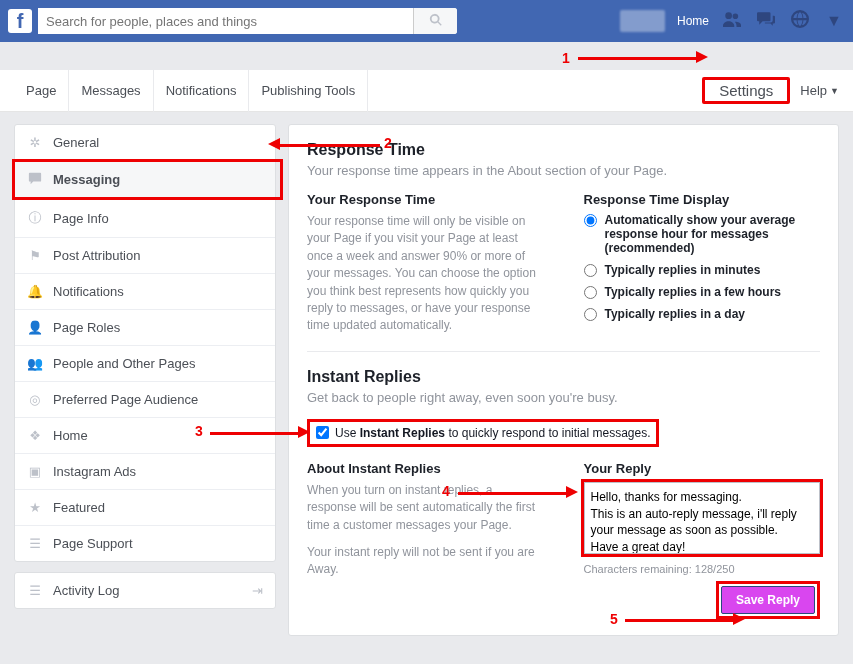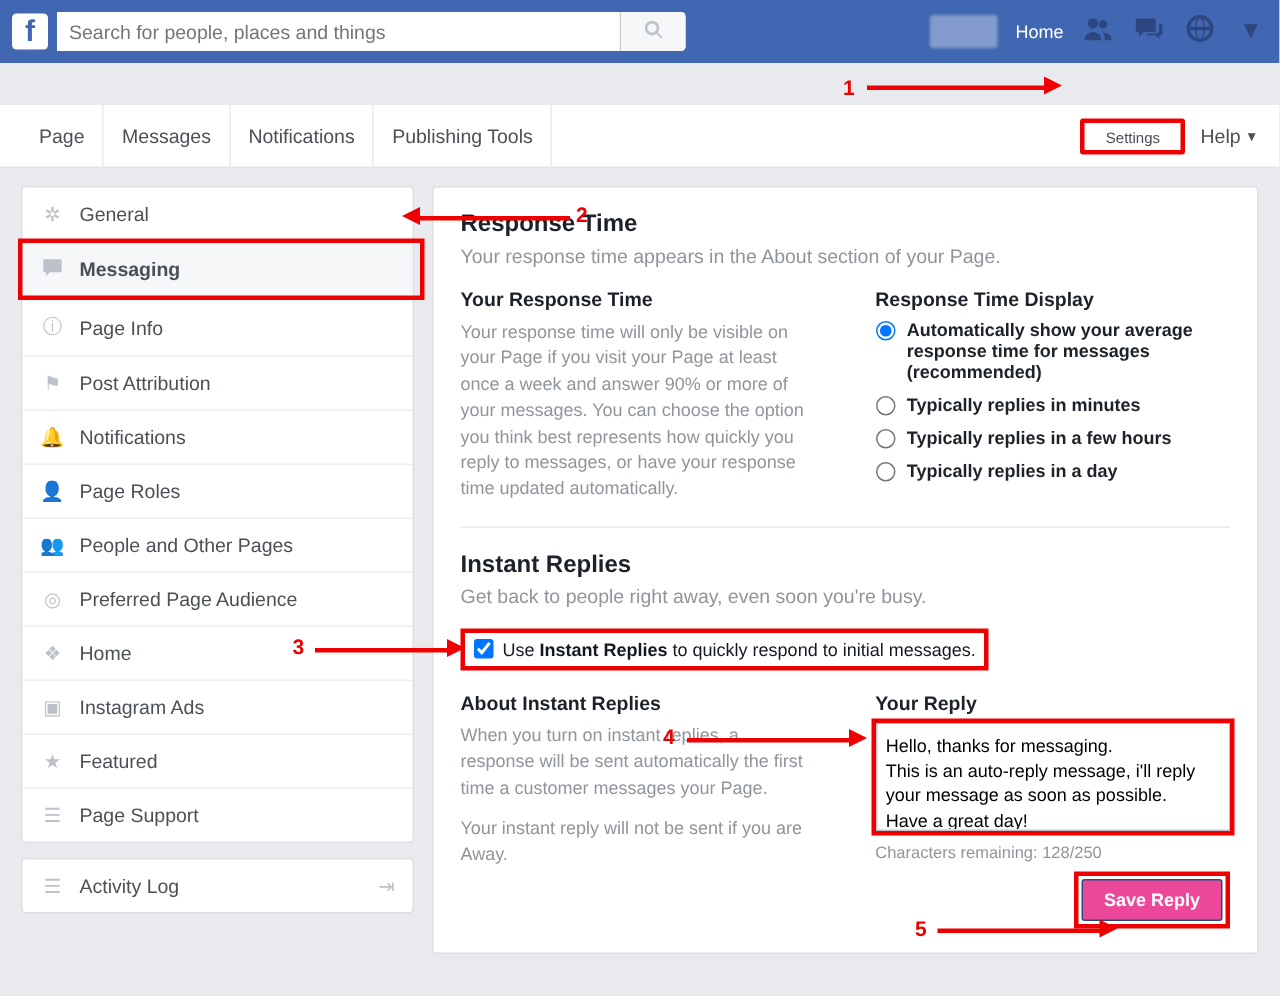--- a/index.html
+++ b/index.html
@@ -14,21 +14,21 @@
 .topbar-right { margin-left: auto; display: flex; align-items: center; gap: 12px; }
 .avatar-blur { width: 45px; height: 22px; background: rgba(255,255,255,0.35); border-radius: 2px; filter: blur(1px); }
 .home-link { color: #fff; font-weight: normal; font-size: 12px; }
 .top-icon { color: #2e467f; font-size: 16px; width: 22px; text-align: center; }
 
 
 .tabbar { background: #fff; height: 42px; border-bottom: 1px solid #e5e5e5; display: flex; align-items: center; padding: 0 14px; margin-top: 28px; }
 .tabbar .tab { color: #4b4f56; font-size: 13px; padding: 0 12px; height: 42px; display: flex; align-items: center; border-right: 1px solid #e9eaed; }
 .tabbar .tab:last-of-type { border-right: none; }
 .tabbar-spacer { flex: 1; }
-.settings-link { font-size: 10px; color: #4b4f56; padding: 4px 10px; }
+.settings-link { font-size: 15px; color: #4b4f56; padding: 4px 10px; }
 .settings-box { border: 3px solid #ee0002; padding: 2px 4px; border-radius: 2px; }
 .help-link { font-size: 13px; color: #4b4f56; margin-left: 10px; display: flex; align-items: center; gap: 3px; }
 
 .content { display: flex; padding: 12px 14px; gap: 12px; }
 
 
 .sidebar { width: 262px; }
 .sidebox { background: #fff; border: 1px solid #dddfe2; border-radius: 3px; margin-bottom: 10px; }
 .side-item { display: flex; align-items: center; padding: 10px 12px; border-bottom: 1px solid #eceef2; color: #4b4f56; font-size: 13px; gap: 10px; }
 .side-item:last-child { border-bottom: none; }
@@ -46,21 +46,21 @@
 .col { flex: 1; }
 .col-title { font-size: 13px; font-weight: bold; color: #1d2129; margin-bottom: 6px; }
 .col-text { color: #90949c; font-size: 12px; line-height: 1.45; }
 hr.sep { border: none; border-top: 1px solid #e9eaed; margin: 16px 0; }
 .radio-row { display: flex; align-items: flex-start; gap: 8px; font-size: 12px; color: #1d2129; margin-bottom: 8px; font-weight: bold; }
 .radio-row input { margin-top: 1px; }
 .checkbox-row { font-size: 12px; padding: 4px 6px; display: inline-flex; align-items: center; gap: 6px; border: 3px solid #ee0002; }
 .checkbox-row b { font-weight: bold; }
 .reply-box { width: 100%; height: 72px; border: 1px solid #bdc1c9; outline: 3px solid #ee0002; padding: 6px; font-size: 12px; font-family: inherit; resize: none; line-height: 1.4; }
 .char-remain { color: #90949c; font-size: 11px; margin-top: 6px; }
-.save-btn { background: #ec4899; color: #fff; border: 1px solid #29487d; font-weight: bold; font-size: 12px; padding: 6px 14px; border-radius: 2px; float: right; margin-top: 8px; }
+.save-btn { background: #d946ef; color: #fff; border: 1px solid #29487d; font-weight: bold; font-size: 12px; padding: 6px 14px; border-radius: 2px; float: right; margin-top: 8px; }
 .save-box { border: 3px solid #ee0002; display: inline-block; float: right; margin-top: 6px; padding: 2px; }
 .save-box .save-btn { float: none; margin: 0; }
 
 
 .anno { position: absolute; color: #ee0002; font-weight: bold; font-size: 14px; pointer-events: none; }
 .arrow-line { background: #ee0002; height: 3px; position: absolute; pointer-events: none; }
 .arrow-head { position: absolute; width: 0; height: 0; border-top: 6px solid transparent; border-bottom: 6px solid transparent; border-left: 12px solid #ee0002; pointer-events: none; }
 .arrow-head.left { border-left: none; border-right: 12px solid #ee0002; }
 
 svg.icon { width: 14px; height: 14px; fill: #bdc1c9; }
@@ -189,21 +189,21 @@
 
     <div class="two-col">
       <div class="col">
         <div class="col-title">Your Response Time</div>
         <div class="col-text">Your response time will only be visible on your Page if you visit your Page at least once a week and answer 90% or more of your messages. You can choose the option you think best represents how quickly you reply to messages, or have your response time updated automatically.</div>
       </div>
       <div class="col">
         <div class="col-title">Response Time Display</div>
         <label class="radio-row">
             <input type="radio" name="rt" checked="" style="">
-            <span>Automatically show your average response time for messages (recommended)</span>
+            <span>Automatically show your average response hour for messages (recommended)</span>
           </label>
         <label class="radio-row">
             <input type="radio" name="rt" style="">
             <span>Typically replies in minutes</span>
           </label>
         <label class="radio-row">
             <input type="radio" name="rt" style="">
             <span>Typically replies in a few hours</span>
           </label>
         <label class="radio-row">

